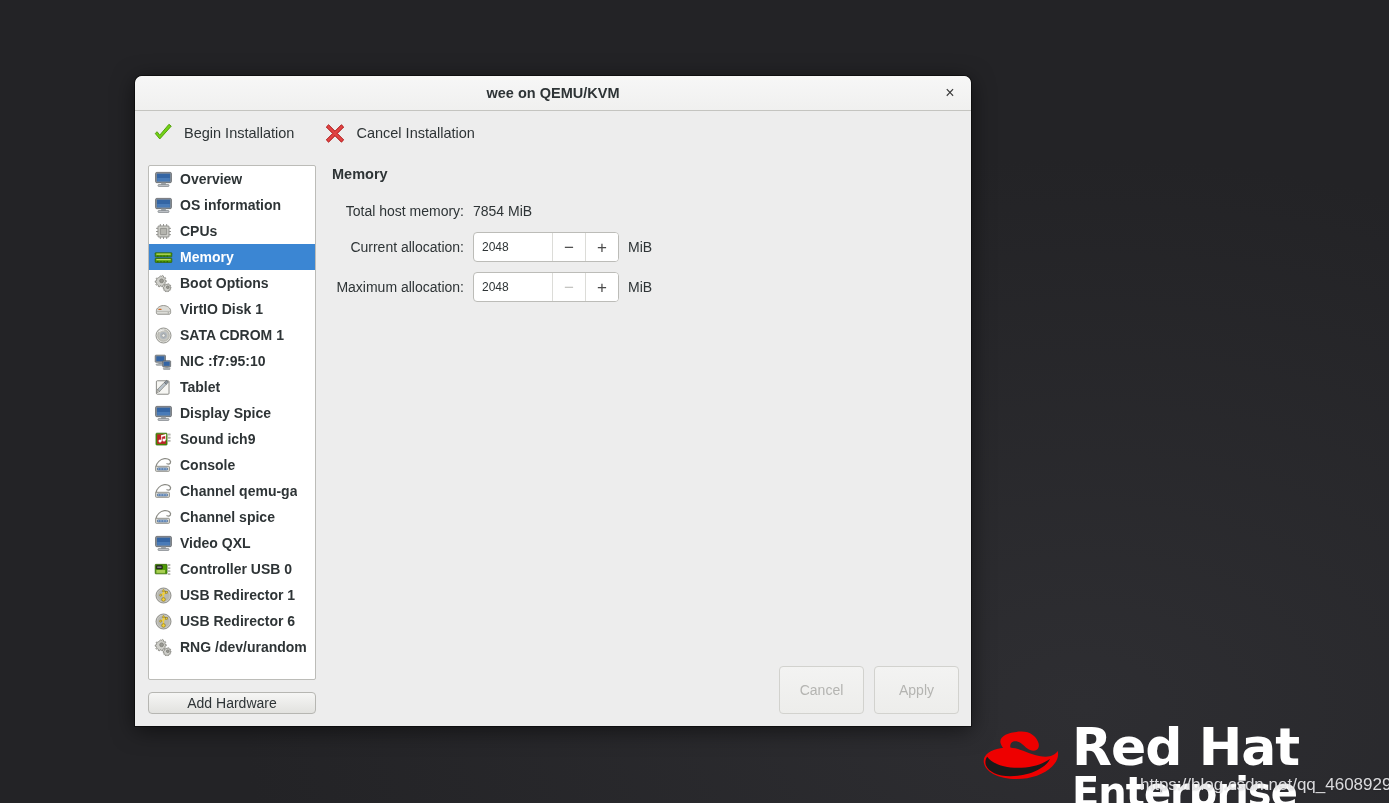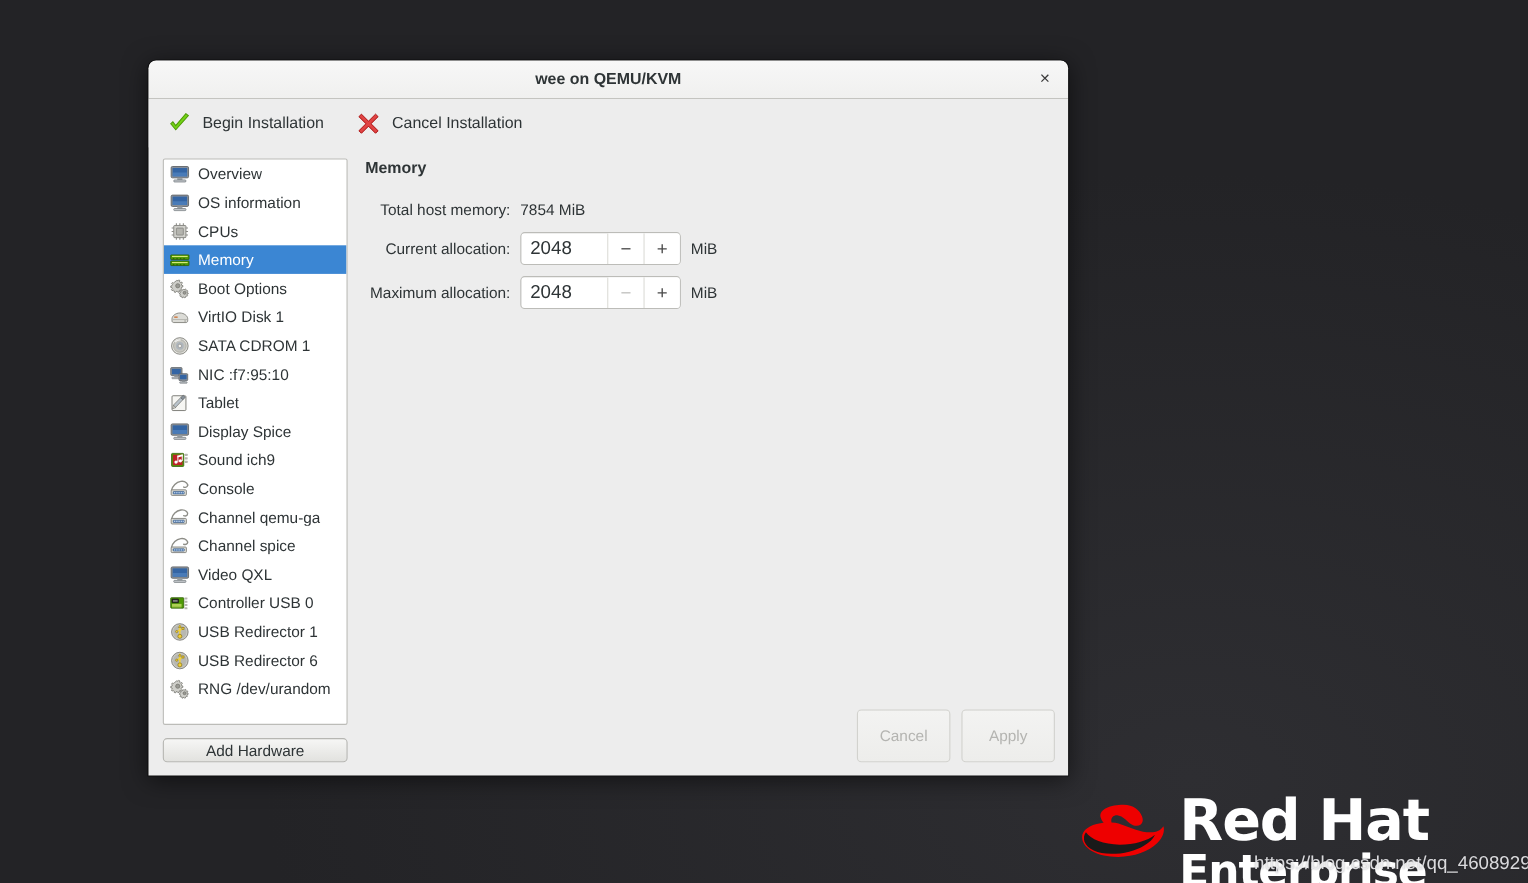--- a/index.html
+++ b/index.html
@@ -44,21 +44,21 @@
     color: #e9e9ec;
     opacity: 0.92;
     white-space: nowrap;
     pointer-events: none;
     text-shadow: 0 0 2px rgba(0,0,0,.35);
   }
 
   
   .window {
     position: absolute;
-    left: 135px; top: 55px;
+    left: 135px; top: 76px;
     width: 836px; height: 650px;
     background: #ededed;
     border-radius: 7px 7px 0 0;
     box-shadow: 0 4px 22px rgba(0,0,0,.55), 0 0 0 1px rgba(0,0,0,.45);
     display: flex; flex-direction: column;
     overflow: hidden;
   }
   .titlebar {
     height: 35px; flex: none;
     background: linear-gradient(to bottom, #f7f7f7 0%, #f0f0ef 100%);
@@ -107,20 +107,21 @@
 
   
   .sidecol { width: 168px; flex: none; display: flex; flex-direction: column; }
   .hwlist {
     flex: 1;
     background: #ffffff;
     border: 1px solid #bcbcb8;
     border-radius: 2px;
     overflow: hidden;
     min-height: 0;
+    font-weight: bold;
   }
   .hwrow {
     height: 26px;
     display: flex; align-items: center;
     padding-left: 5px; gap: 7px;
     cursor: pointer;
     font-size: 14px; color: #2e3436;
     white-space: nowrap;
   }
   .hwrow.selected { background: #3b86d3; color: #ffffff; }
@@ -159,21 +160,21 @@
     height: 30px; width: 146px;
     background: #fff;
     border: 1px solid #bcbcb8;
     border-radius: 4px;
     overflow: hidden;
   }
   .spinbox input {
     flex: 1; min-width: 0;
     border: none; outline: none; background: transparent;
     padding: 0 8px;
-    font-size: 17px; color: #2e3436;
+    font-size: 12px; color: #2e3436;
     font-family: "Liberation Sans", sans-serif;
   }
   .spbtn {
     width: 33px; flex: none;
     background: #fff;
     border: none; border-left: 1px solid #dcdcd8;
     font-size: 17px; color: #4a4a4a;
     display: flex; align-items: center; justify-content: center;
     cursor: pointer;
     font-family: "Liberation Sans", sans-serif;

